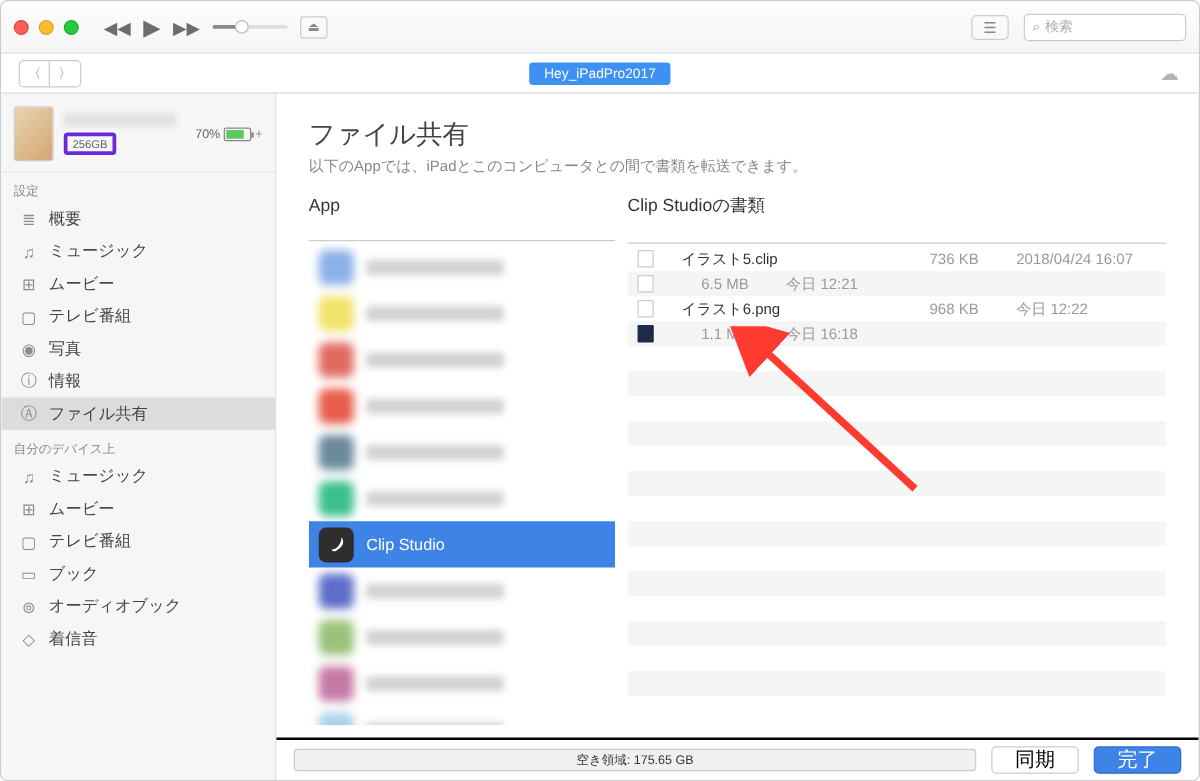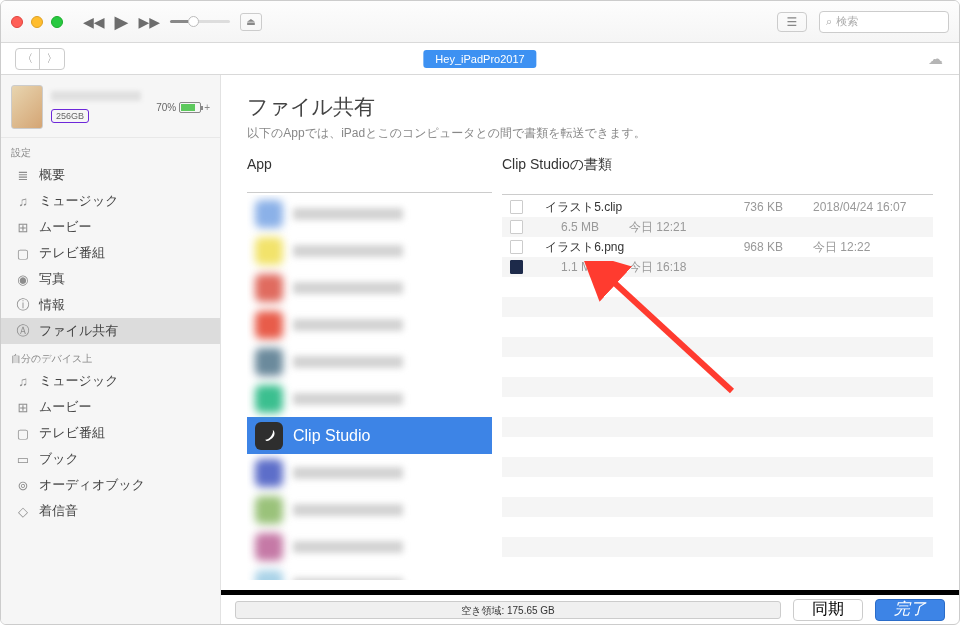--- a/index.html
+++ b/index.html
@@ -29,21 +29,21 @@
   .devbadge { position: absolute; left: 50%; transform: translateX(-50%); background: #3d91f2; color: #fff; font-size: 11px; padding: 3px 12px; border-radius: 3px; }
   .cloudicon { position: absolute; right: 16px; font-size: 15px; color: #b5b5b5; }
   
   .mainrow { display: flex; height: calc(100% - 42px - 32px); }
   
   .sidebar { width: 220px; background: #f6f6f6; border-right: 1px solid #e2e2e2; overflow-y: auto; }
   .devicebox { padding: 10px 10px 8px 10px; border-bottom: 1px solid #e8e8e8; display: flex; align-items: center; gap: 8px; }
   .devthumb { width: 32px; height: 44px; background: linear-gradient(135deg, #e8d5b0, #d4a574); border: 1px solid #ccc; border-radius: 3px; }
   .devinfo { flex: 1; }
   .devname { height: 10px; background: #e0e0e0; border-radius: 2px; margin-bottom: 4px; width: 90px; filter: blur(2px); }
-  .devcap { display: inline-block; border: 1px solid #6d28d9; border-radius: 3px; font-size: 9px; padding: 1px 4px; color: #666; }
+  .devcap { display: inline-block; border: 3px solid #6d28d9; border-radius: 3px; font-size: 9px; padding: 1px 4px; color: #666; }
   .devbat { display: flex; align-items: center; gap: 3px; font-size: 10px; color: #666; text-align: right; }
   .baticon { width: 22px; height: 11px; border: 1px solid #888; border-radius: 2px; position: relative; }
   .baticon::after { content: ''; position: absolute; right: -3px; top: 3px; width: 2px; height: 4px; background: #888; }
   .batfill { position: absolute; left: 1px; top: 1px; bottom: 1px; width: 70%; background: #5dc95d; }
   .sidehdr { font-size: 10px; color: #888; padding: 8px 10px 2px 10px; }
   .siderow { display: flex; align-items: center; gap: 8px; padding: 4px 10px 4px 14px; font-size: 13px; color: #444; cursor: pointer; }
   .siderow.sel { background: #dcdcdc; }
   .sideicon { width: 16px; height: 14px; display: flex; align-items: center; justify-content: center; color: #8d8d8d; font-size: 13px; }
   
   .content { flex: 1; display: flex; flex-direction: column; overflow: hidden; }
@@ -53,41 +53,41 @@
   
   .panels { display: flex; gap: 10px; flex: 1; min-height: 0; }
   .panel { flex: 1; display: flex; flex-direction: column; min-width: 0; }
   .panelhdr { font-size: 14px; color: #333; padding-bottom: 20px; border-bottom: 1px solid #ccc; margin-bottom: 2px; }
   .panelbody { flex: 1; overflow: hidden; background: #fff; position: relative; }
   
   .appitem { height: 37px; display: flex; align-items: center; padding: 0 8px; gap: 10px; }
   .appitem.selected { background: #3d84e6; color: #fff; }
   .appicon { width: 28px; height: 28px; border-radius: 6px; filter: blur(4px); flex-shrink: 0; }
   .appicon.visible { background: #2e2e2e; display: flex; align-items: center; justify-content: center; filter: none; }
-  .applabel { font-size: 16px; }
+  .applabel { font-size: 13px; }
   .applabel.blurred { width: 110px; height: 12px; background: rgba(180,180,180,0.6); filter: blur(3px); border-radius: 2px; }
   
   .docrow { height: 20px; display: flex; align-items: center; padding: 0 8px; font-size: 12px; gap: 22px; }
   .docrow.alt { background: #f5f5f5; }
   .docicon { width: 13px; height: 14px; background: #fff; border: 1px solid #ccc; border-radius: 1px; flex-shrink: 0; }
   .docicon.ps { background: #1d2a4a; border-color: #1d2a4a; }
   .docname { flex: 1; color: #333; white-space: nowrap; overflow: hidden; text-overflow: ellipsis; }
   .docsize { width: 54px; text-align: right; color: #999; }
   .docdate { width: 120px; color: #999; padding-left: 8px; }
   .stripe { height: 20px; }
   .stripe.alt { background: #f5f5f5; }
   
   .arrow { position: absolute; left: 80px; top: 64px; pointer-events: none; }
   
-  .footer { height: 34px; border-top: 5px solid #000000; display: flex; align-items: center; padding: 0 14px; gap: 12px; }
+  .footer { height: 34px; border-top: 2px solid #000000; display: flex; align-items: center; padding: 0 14px; gap: 12px; }
   .storagebar { flex: 1; height: 18px; border: 1px solid #ccc; border-radius: 3px; display: flex; overflow: hidden; position: relative; background: #f0f0f0; }
   .seg { height: 100%; }
   .storetxt { position: absolute; left: 0; right: 0; text-align: center; font-size: 10px; color: #333; line-height: 17px; }
   .footbtn { height: 22px; padding: 0 18px; font-size: 16px; border-radius: 4px; border: 1px solid #ccc; background: #fff; display: flex; align-items: center; cursor: pointer; }
-  .footbtn.primary { background: #3d84e6; color: #fff; border-color: #2a6cc9; font-style: italic; }
+  .footbtn.primary { background: #3d84e6; color: #fff; border-color: #2a6cc9; }
 </style>
 </head>
 <body>
 
 <div class="titlebar">
   <div class="traffic">
     <div class="tl red"></div>
     <div class="tl yellow"></div>
     <div class="tl green"></div>
   </div>

